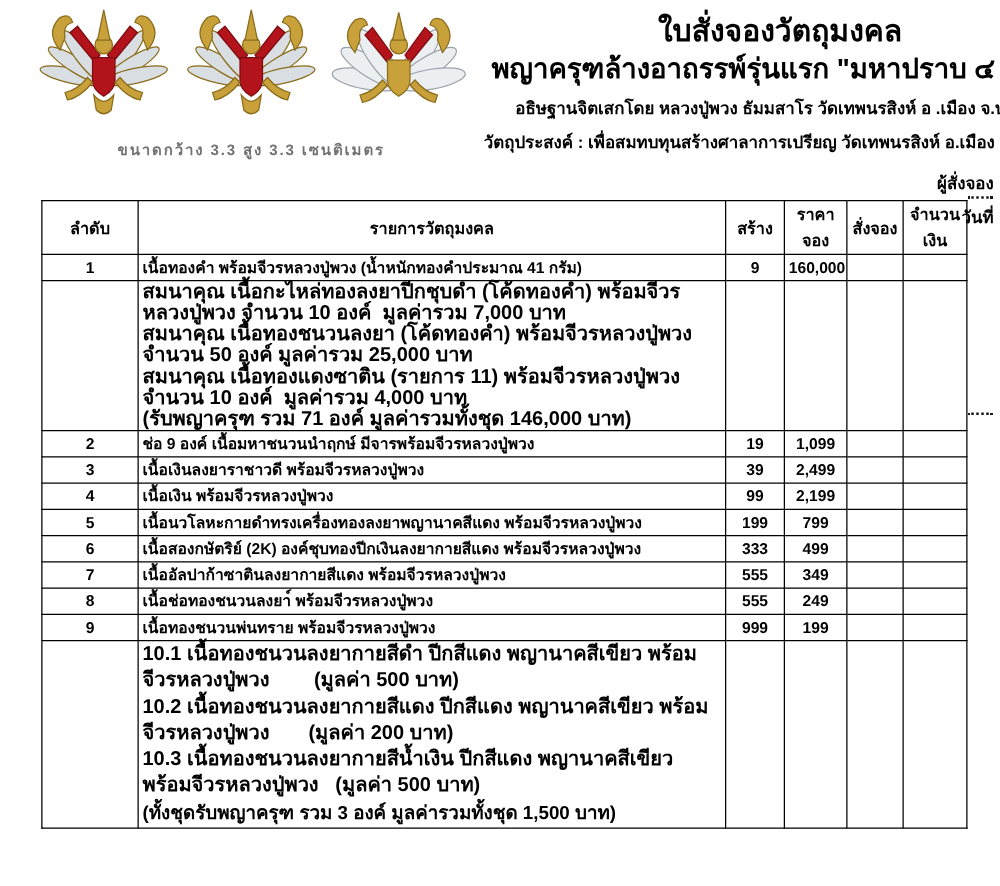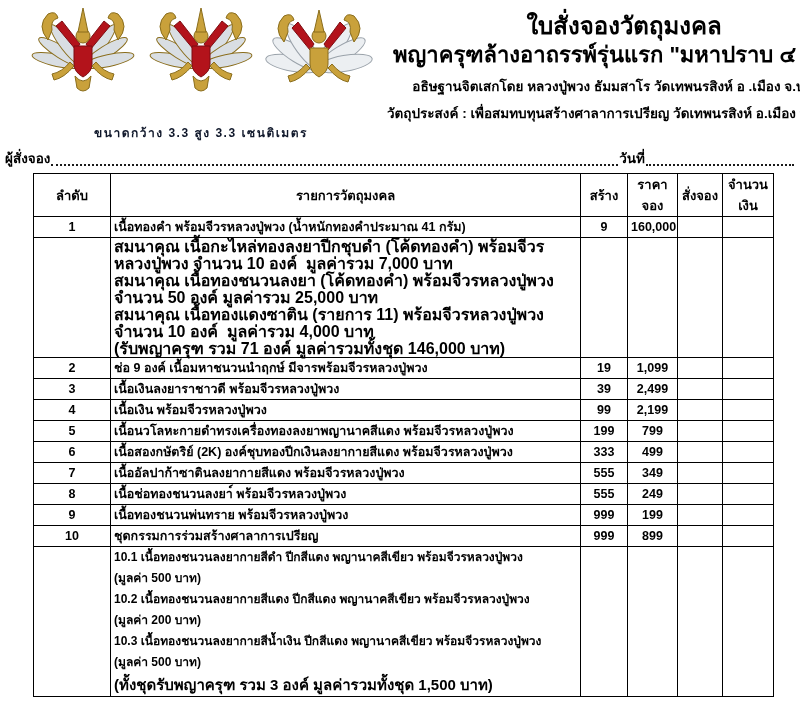--- a/index.html
+++ b/index.html
@@ -10,45 +10,45 @@
     color:#000;
     width:800px;
   }
   .page { width:800px; height:709px; background:#fff; padding:4px 5px 0 5px; overflow:hidden; }
 
   
   .header { display:flex; flex-direction:row; }
   .amulet-col { width:392px; flex:0 0 392px; text-align:center; }
   .amulet-strip { display:flex; justify-content:center; gap:2px; padding-top:2px; }
   .garuda { width:116px; height:100px; }
-  .amulet-caption { color:#0f172a; font-size:12px; letter-spacing:1.5px; margin-top:17px; }
+  .amulet-caption { color:#737373; font-size:12px; letter-spacing:1.5px; margin-top:4px; }
   .title-col { flex:1; text-align:center; padding-top:8px; }
   .doc-title { font-size:24px; line-height:1.2; }
   .doc-subtitle { font-size:22px; line-height:1.3; white-space:nowrap; margin-left:-14px; }
   .doc-line3 { font-size:13.5px; margin-top:6px; white-space:nowrap; }
   .doc-line4 { font-size:13.5px; margin-top:5px; white-space:nowrap; margin-left:-10px; }
 
   
   .formlines { margin-top:6px; font-size:13.5px; }
-  .fline { display:flex; align-items:flex-end; height:21px; }
+  .fline { display:flex; align-items:flex-end; height:21px;flex-direction:column; }
   .fl-label { white-space:nowrap; }
   .dotfill { flex:1 1 auto; border-bottom:2px dotted #1a1a1a; margin:0 1px 3px 1px; min-width:20px; }
   .dotfill.w-short { flex:0 0 148px; }
   .dotfill.w-mid { flex:0 0 225px; }
 
   
   table.order { border-collapse:collapse; margin:4px 0 0 28px; width:740px; table-layout:fixed; }
   table.order th, table.order td { border:1.6px solid #000; font-size:12.5px; padding:0 3px; }
   table.order th { height:23px; text-align:center; font-size:13px; }
   td.c-no { text-align:center; }
   td.c-desc { text-align:left; padding-left:5px; }
   td.c-made, td.c-price { text-align:center; }
   tr.item-row td { height:21px; }
   .bonus-block div { line-height:17px; font-size:16px; white-space:pre-wrap; }
-  .bonus10-block div.sub { line-height:21px; font-size:12px; white-space:pre-wrap; }
+  .bonus10-block div.sub { line-height:21px; font-size:16px; white-space:pre-wrap; }
   .set-line { font-size:15px; line-height:23px; }
 
   svg .gold { fill:#c9a13b; stroke:#8a6d1c; stroke-width:1; }
   svg .red  { fill:#b3131b; stroke:#7d0d12; stroke-width:1; }
 </style>
 </head>
 <body>
 
 <div class="page">
 
@@ -235,28 +235,20 @@
         <td></td>
       </tr>
       <tr class="item-row">
         <td class="c-no">9</td>
         <td class="c-desc">เนื้อทองชนวนพ่นทราย พร้อมจีวรหลวงปู่พวง</td>
         <td class="c-made">999</td>
         <td class="c-price">199</td>
         <td></td>
         <td></td>
       </tr>
-      <tr class="item-row">
-        <td class="c-no">10</td>
-        <td class="c-desc">ชุดกรรมการร่วมสร้างศาลาการเปรียญ</td>
-        <td class="c-made">999</td>
-        <td class="c-price">899</td>
-        <td></td>
-        <td></td>
-      </tr>
       <tr>
         <td></td>
         <td class="c-desc bonus10-block">
           <div class="sub">10.1 เนื้อทองชนวนลงยากายสีดำ ปีกสีแดง พญานาคสีเขียว พร้อมจีวรหลวงปู่พวง        (มูลค่า 500 บาท)</div>
           <div class="sub">10.2 เนื้อทองชนวนลงยากายสีแดง ปีกสีแดง พญานาคสีเขียว พร้อมจีวรหลวงปู่พวง       (มูลค่า 200 บาท)</div>
           <div class="sub">10.3 เนื้อทองชนวนลงยากายสีน้ำเงิน ปีกสีแดง พญานาคสีเขียว พร้อมจีวรหลวงปู่พวง   (มูลค่า 500 บาท)</div>
           <div class="set-line">(ทั้งชุดรับพญาครุฑ รวม 3 องค์ มูลค่ารวมทั้งชุด 1,500 บาท)</div>
 
         </td>
         <td></td>

